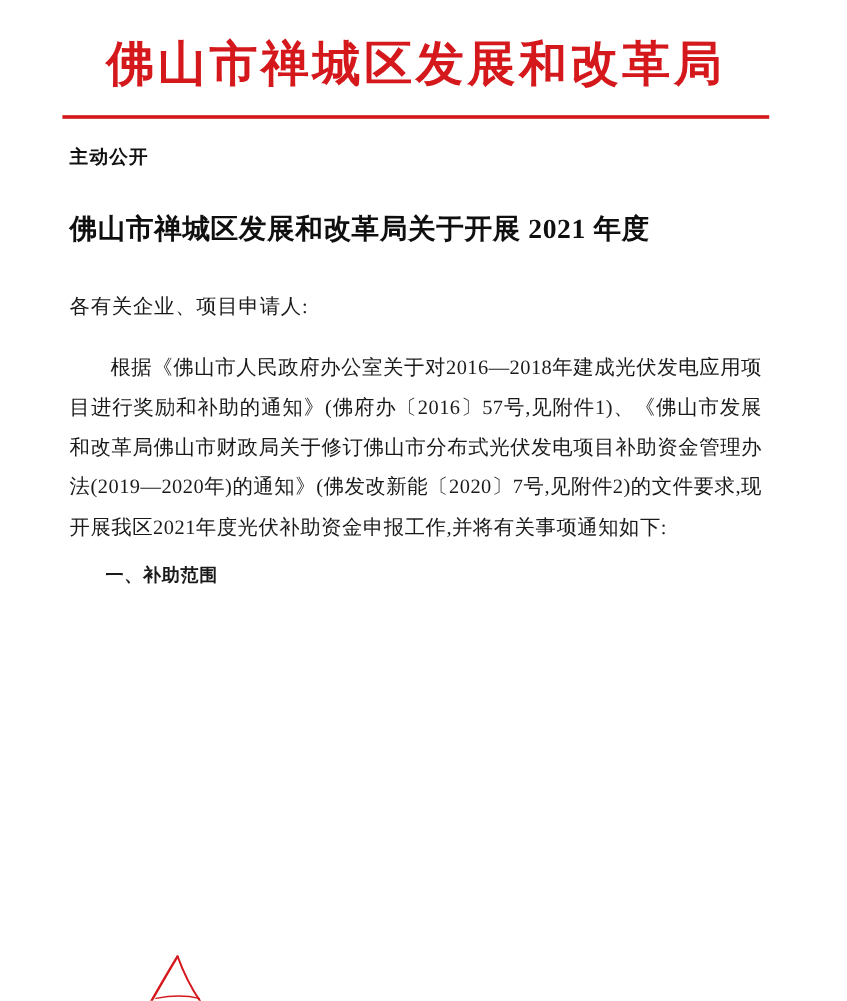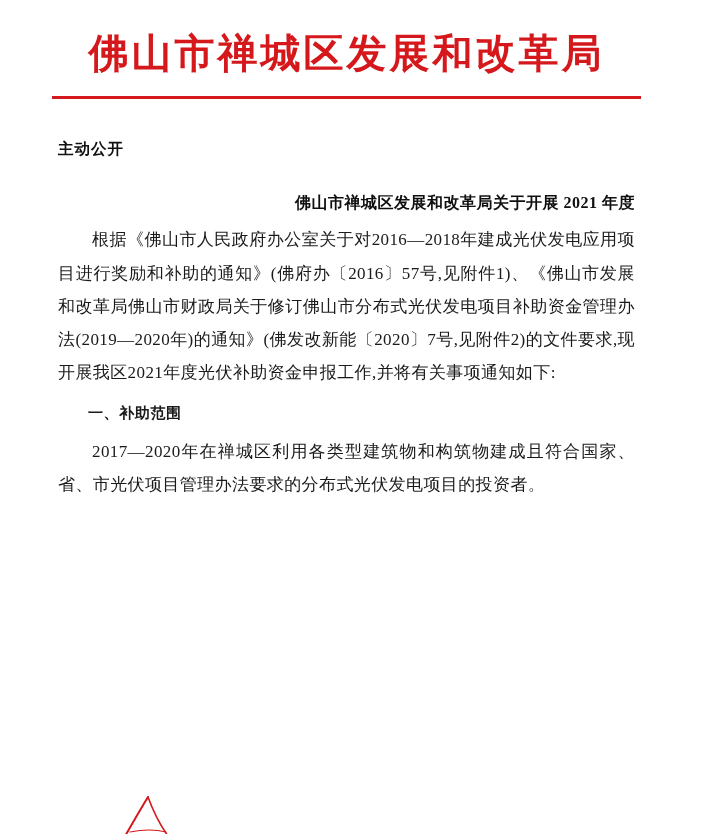--- a/index.html
+++ b/index.html
@@ -39,46 +39,46 @@
     margin: 18px 28px 0 28px;
     height: 3px;
     background: #d4181c;
   }
   
   .content {
     padding: 0 58px;
     box-sizing: border-box;
   }
   .kind-label {
-    margin-top: 40px;
+    margin-top: 22px;
     font-size: 15.5px;
     font-weight: bold;
     letter-spacing: 1px;
     color: #111;
   }
   .doc-title {
     margin-top: 30px;
-    text-align: right;
-    font-size: 16px;
+    text-align: left;
+    font-size: 23px;
     font-weight: bold;
     line-height: 1.65;
     letter-spacing: 0.5px;
     color: #0f0f0f;
   }
   .doc-title .line {
     display: block;
     white-space: nowrap;
   }
   .salutation {
     margin-top: 34px;
     font-size: 17px;
     letter-spacing: 0.6px;
   }
   p.body-para {
-    margin: 7px 0 0 0;
+    margin: 23px 0 0 0;
     font-size: 17px;
     line-height: 1.95;
     text-align: justify;
     text-justify: inter-ideograph;
     letter-spacing: 0.4px;
     text-indent: 2em;
   }
   .section-head {
     margin: 10px 0 0 0;
     font-size: 15px;
@@ -107,25 +107,25 @@
   </div>
 
   <div class="content">
 
     <div class="kind-label">主动公开</div>
 
     <div class="doc-title">
       <span class="line">佛山市禅城区发展和改革局关于开展 2021 年度</span>
     </div>
 
+    <div class="salutation">各有关企业、项目申请人:</div>
 
     <p class="body-para">根据《佛山市人民政府办公室关于对2016—2018年建成光伏发电应用项目进行奖励和补助的通知》(佛府办〔2016〕57号,见附件1)、《佛山市发展和改革局佛山市财政局关于修订佛山市分布式光伏发电项目补助资金管理办法(2019—2020年)的通知》(佛发改新能〔2020〕7号,见附件2)的文件要求,现开展我区2021年度光伏补助资金申报工作,并将有关事项通知如下:</p>
 
     <div class="section-head">一、补助范围</div>
-    <p class="body-para">2017—2020年在禅城区利用各类型建筑物和构筑物建成且符合国家、省、市光伏项目管理办法要求的分布式光伏发电项目的投资者。</p>
 
 
   </div>
 
   <svg class="stamp" viewBox="0 0 60 46">
     <path d="M6 44 C14 30, 22 16, 30 3" stroke="#d4181c" stroke-width="2" fill="none" stroke-linecap="round"></path>
     <path d="M30 3 C34 14, 40 28, 50 42" stroke="#d4181c" stroke-width="1.6" fill="none" stroke-linecap="round"></path>
     <path d="M12 38 C22 36, 36 35, 48 38" stroke="#d4181c" stroke-width="1.2" fill="none" stroke-linecap="round"></path>
   </svg>
 

